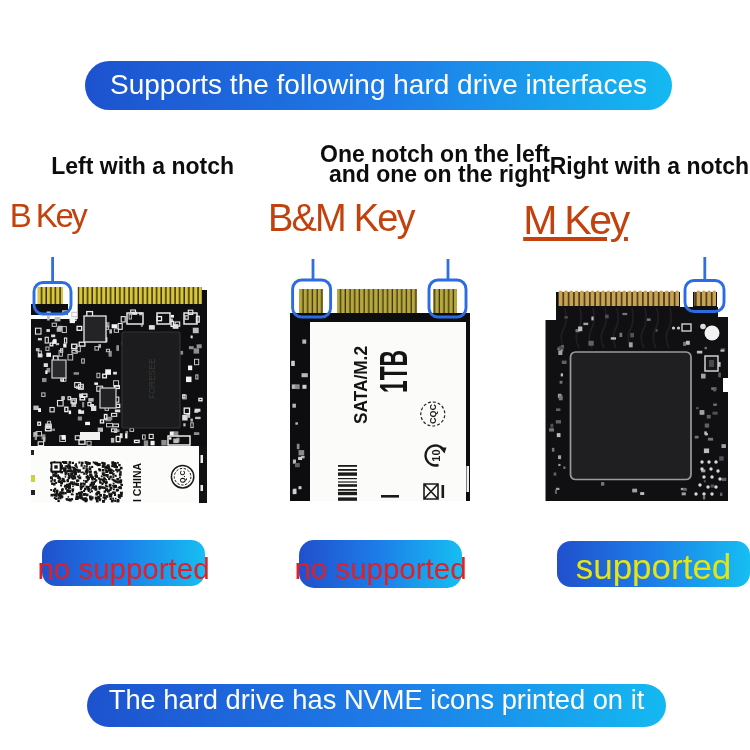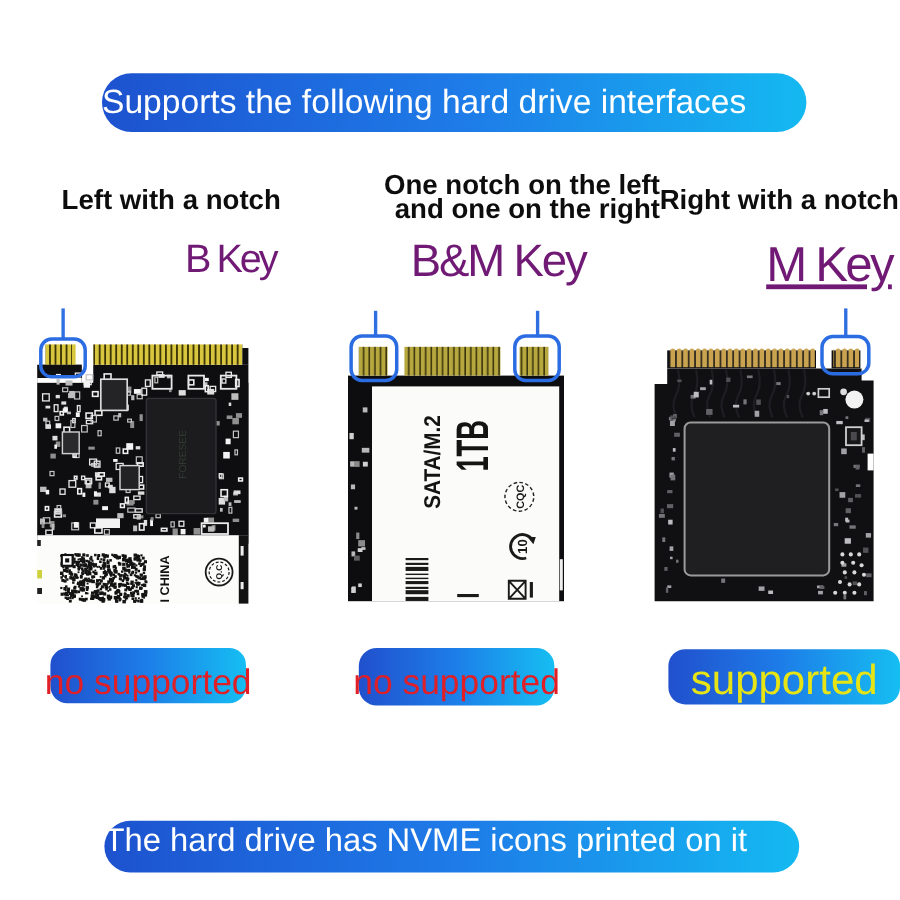--- a/index.html
+++ b/index.html
@@ -1,19 +1,19 @@
 <!DOCTYPE html>
 <html><head><meta charset="utf-8">
 <style>
   html,body { margin:0; padding:0; }
   body { width:750px; height:750px; background:#ffffff; position:relative;
          font-family:"Liberation Sans", sans-serif; overflow:hidden; }
-  .pill { position:absolute; background:linear-gradient(90deg,#1d52cf 0%,#1e7ce8 52%,#14b9f1 100%); color:#fff; }
+  .pill { position:absolute; background:linear-gradient(90deg,#1d52cf 0%,#1e7ce8 52%,#14b9f1 100%); color:#fff; text-align:center; }
   .hdr { position:absolute; font-weight:bold; color:#0d0d0d; text-align:right; }
-  .key { position:absolute; color:#701a75; text-align:right; }
+  .key { position:absolute; color:#c2410c; text-align:left; }
   .res { position:absolute; background:linear-gradient(90deg,#2150cd 0%,#1d7ce8 48%,#16bef2 100%); }
   .rtx { position:absolute; left:50%; top:0; transform:translateX(-50%); white-space:nowrap; }
 </style></head>
 <body>
   <div class="pill" style="left:85px;top:61px;width:587px;height:49px;border-radius:24.5px;font-size:28px;line-height:48px;">Supports the following hard drive interfaces</div>
 
   <div class="hdr" style="left:14px;top:155px;width:220px;font-size:23px;line-height:22px;">Left with a notch</div>
   <div class="hdr" style="left:260px;top:144px;width:242px;font-size:23px;line-height:20px;margin-left:48px;">One notch on the left<br>and one on the right</div>
   <div class="hdr" style="left:529px;top:155px;width:220px;font-size:23px;line-height:22px;">Right with a notch</div>
 

